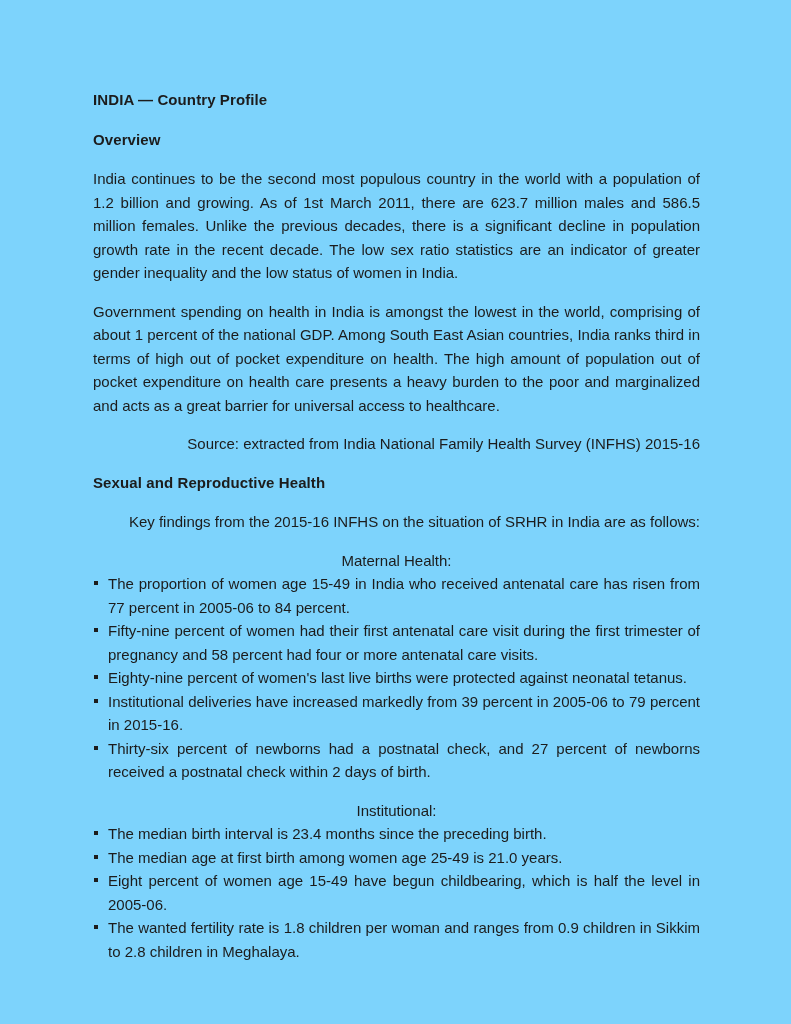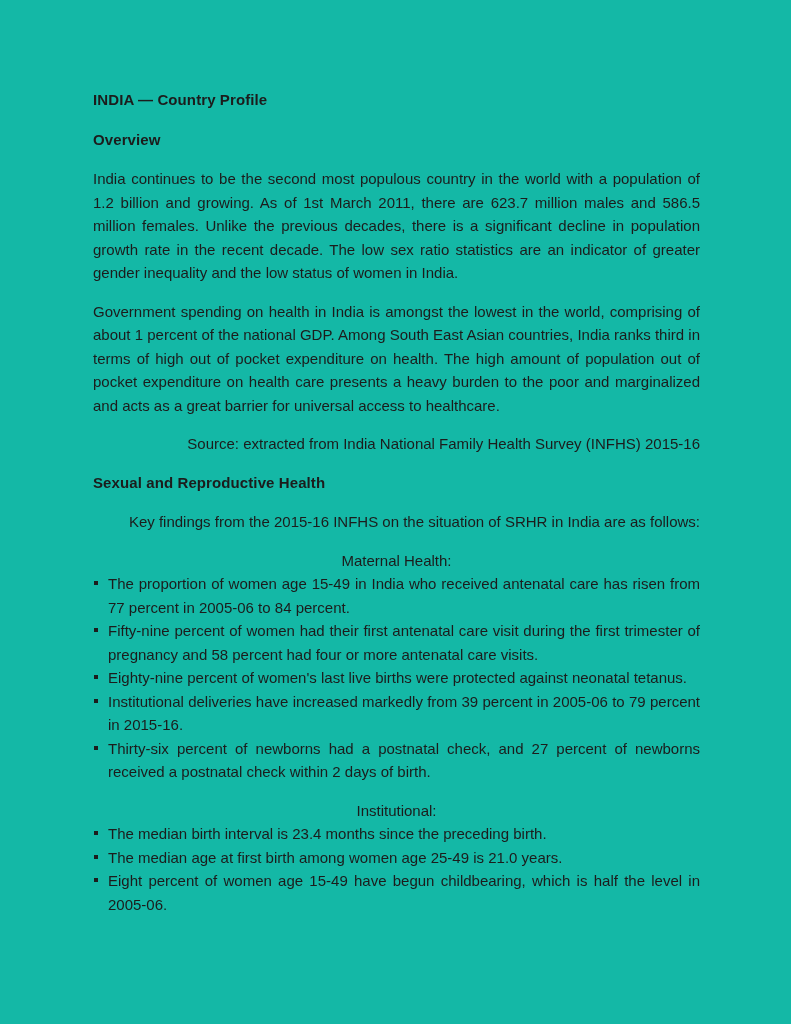--- a/index.html
+++ b/index.html
@@ -5,21 +5,21 @@
   html, body {
     margin: 0;
     padding: 0;
     background: #ffffff;
   }
   .page {
     position: relative;
     width: 791px;
     height: 1024px;
     box-sizing: border-box;
-    background: #14b8a6;
+    background: #7dd3fc;
     padding: 88px 91px 40px 93px;
     font-family: "Liberation Sans", sans-serif;
     font-size: 15px;
     line-height: 23.5px;
     color: #1c1c1c;
     overflow: hidden;
   }
   .h-title, .h-section {
     font-size: 15px;
     font-weight: 700;
@@ -112,16 +112,20 @@
         <span>The median birth interval is 23.4 months since the preceding birth.</span>
       </li>
       <li>
         <span class="marker"></span>
         <span>The median age at first birth among women age 25-49 is 21.0 years.</span>
       </li>
       <li>
         <span class="marker"></span>
         <span>Eight percent of women age 15-49 have begun childbearing, which is half the level in 2005-06.</span>
       </li>
+      <li>
+        <span class="marker"></span>
+        <span>The wanted fertility rate is 1.8 children per woman and ranges from 0.9 children in Sikkim to 2.8 children in Meghalaya.</span>
+      </li>
     </ul>
   </div>
 
 </div>
 
 </body></html>

